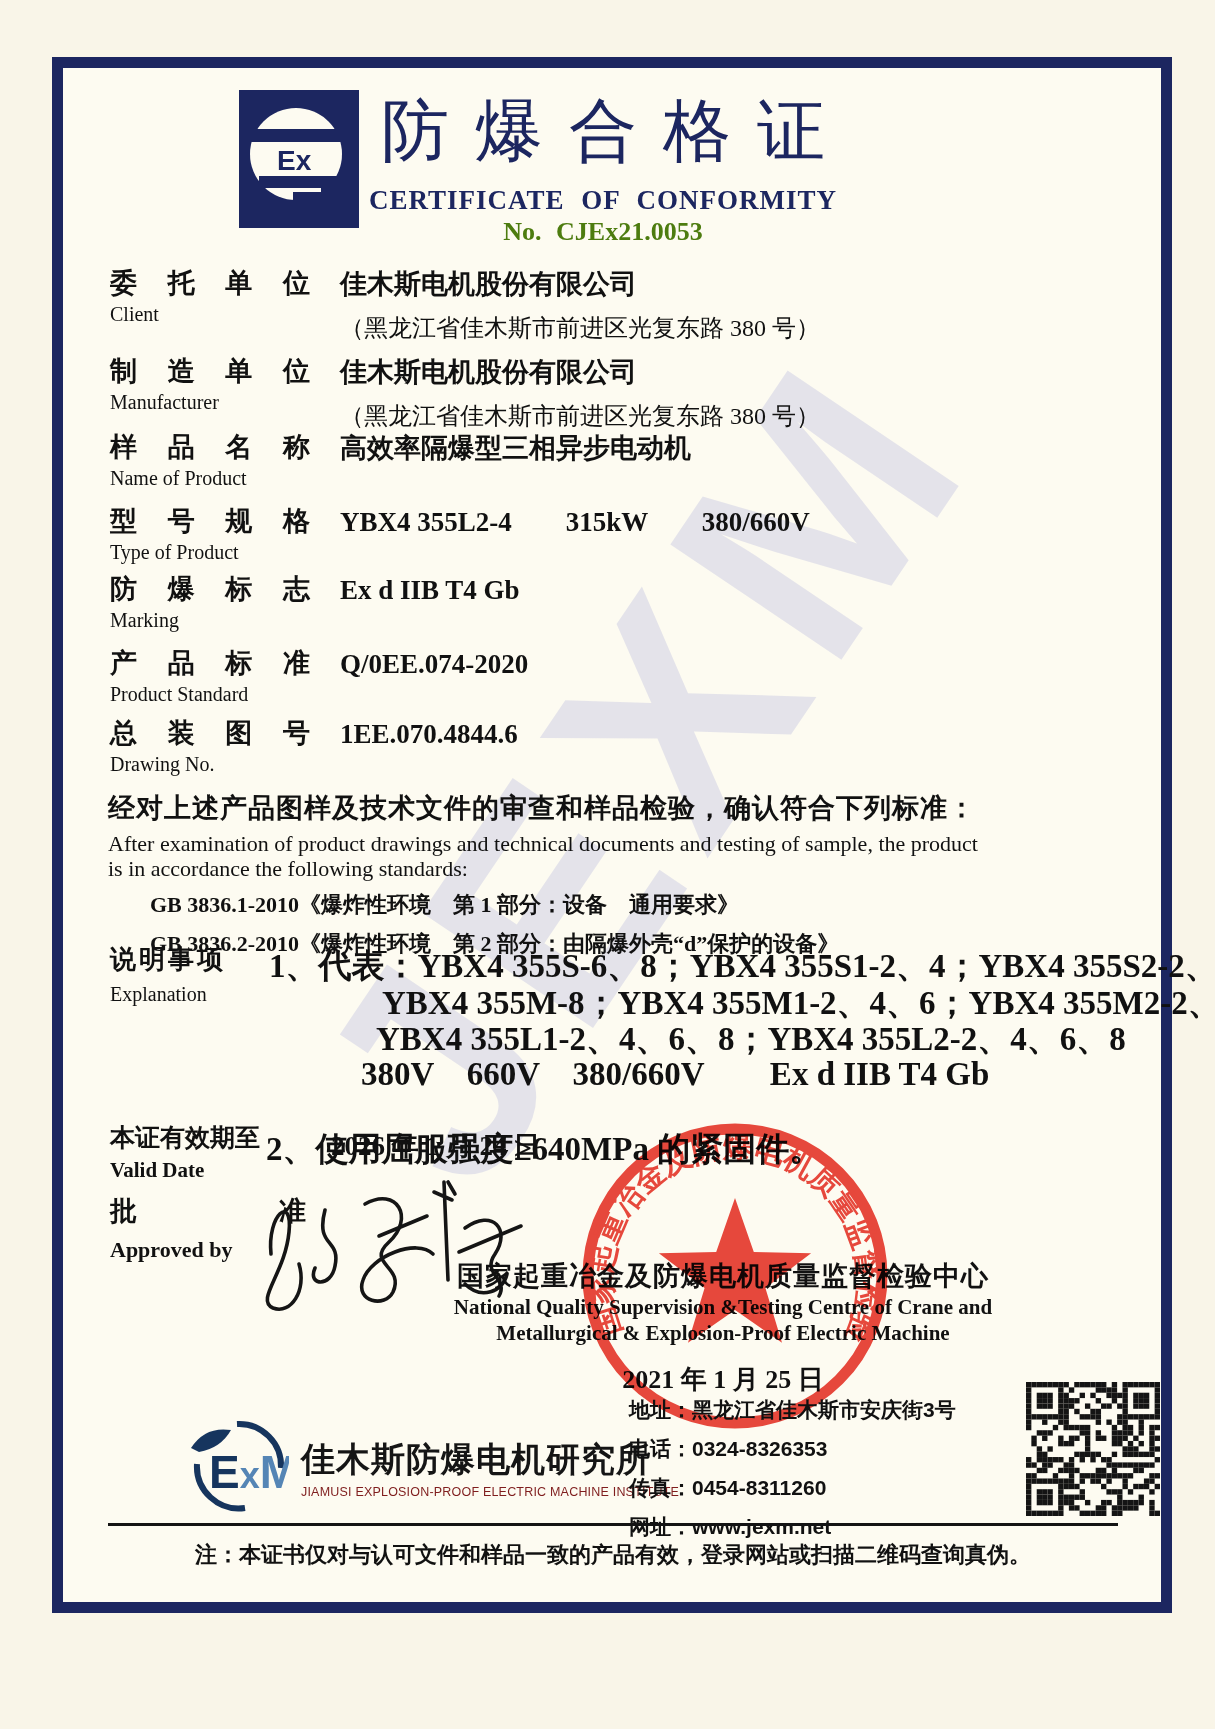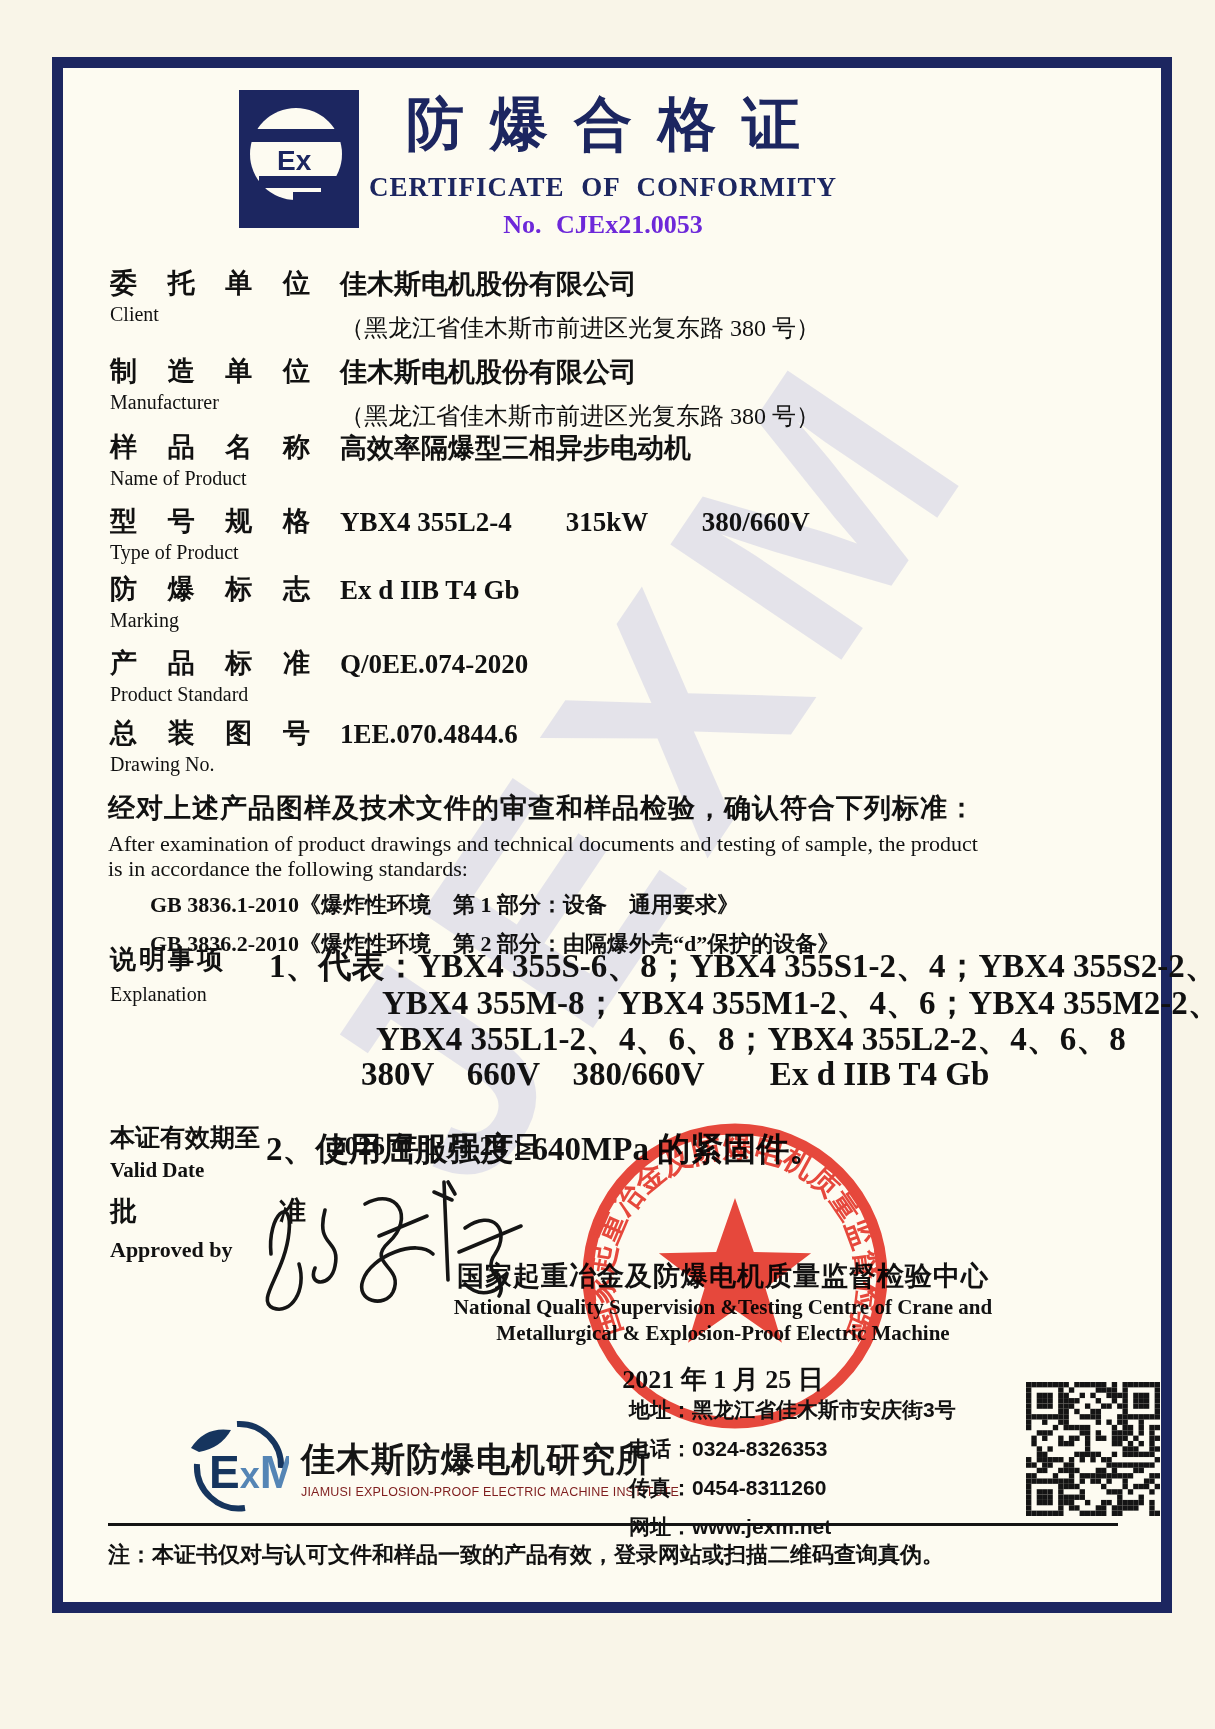--- a/index.html
+++ b/index.html
@@ -19,23 +19,23 @@
     position:absolute;left:40px;top:540px;width:1080px;height:320px;
     text-align:center;font-family:"Liberation Sans",sans-serif;
     font-size:300px;font-weight:bold;letter-spacing:22px;line-height:320px;
     color:#b7b8dd;opacity:.34;transform:rotate(-56deg);
     z-index:1;pointer-events:none;white-space:nowrap;
   }
   .content{position:absolute;inset:0;z-index:2;}
   
   .exlogo{left:160px;top:22px;padding-left:16px;}
   .titleblock{left:235px;top:18px;width:610px;text-align:center;color:#1c2660;}
-  .title{font-size:58px;font-weight:bold;letter-spacing:26px;text-indent:26px;white-space:nowrap;}
+  .title{font-size:68px;font-weight:normal;letter-spacing:26px;text-indent:26px;white-space:nowrap;}
   .subtitle{font-size:27px;font-weight:bold;letter-spacing:1px;word-spacing:9px;margin-top:8px;}
-  .certno{font-size:26px;font-weight:bold;color:#6d28d9;margin-top:7px;word-spacing:8px;}
+  .certno{font-size:26px;font-weight:bold;color:#4d7c0f;margin-top:1px;word-spacing:8px;}
   
   .row{position:absolute;left:47px;width:1010px;}
   .lbl{width:200px;}
   .lbl .cn{font-size:27px;font-weight:bold;width:200px;text-align:justify;text-align-last:justify;line-height:30px;}
   .lbl .en{font-size:20px;margin-top:5px;}
   .val{position:absolute;left:230px;top:0;width:780px;}
   .val .v{font-size:27px;font-weight:bold;line-height:32px;}
   .val .v2{font-size:24px;margin-top:12px;}
   
   .stmt{left:45px;top:722px;width:1020px;}
@@ -61,21 +61,21 @@
   .sig{left:178px;top:1108px;}
   
   .instlogo{left:126px;top:1352px;display:flex;align-items:center;}
   .instlogo .txt{margin-left:12px;font-family:"Liberation Sans",sans-serif;}
   .instlogo .cn{font-size:34px;font-weight:bold;color:#151515;letter-spacing:1px;}
   .instlogo .en{font-size:12.5px;color:#7f1d1d;margin-top:2px;letter-spacing:.2px;}
   .contact{left:566px;top:1322px;font-family:"Liberation Sans",sans-serif;}
   .contact .cline{font-size:21px;font-weight:bold;line-height:39px;white-space:nowrap;}
   .qr{left:963px;top:1314px;width:134px;height:134px;}
   .rule{left:45px;top:1455px;width:1010px;height:3px;background:#141414;}
-  .note{left:45px;top:1472px;width:1010px;
+  .note{left:45px;top:1472px;width:1010px;text-align:center;
         font-family:Liberation Mono, monospace;font-size:22px;font-weight:bold;}
   svg text{font-family:"Liberation Sans",sans-serif;}
 </style>
 </head>
 <body>
 
 <div class="frame">
   <div class="watermark">JEXM</div>
 
   <div class="content">

